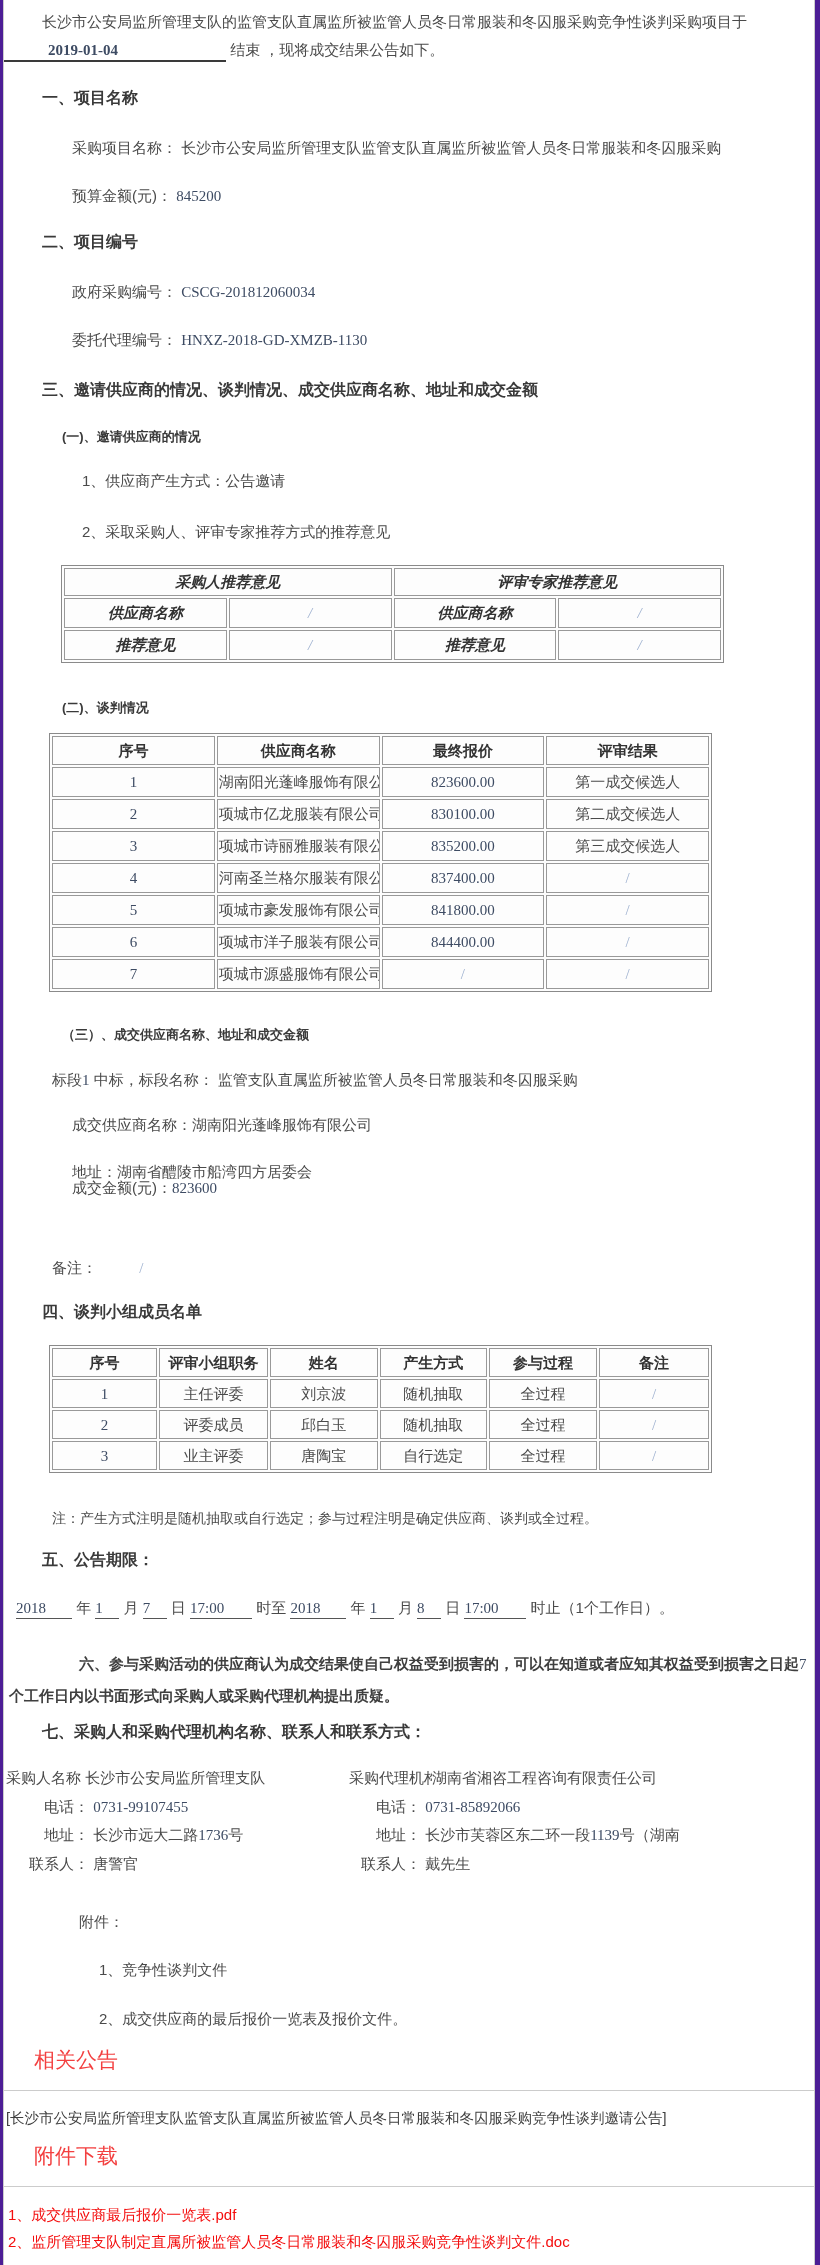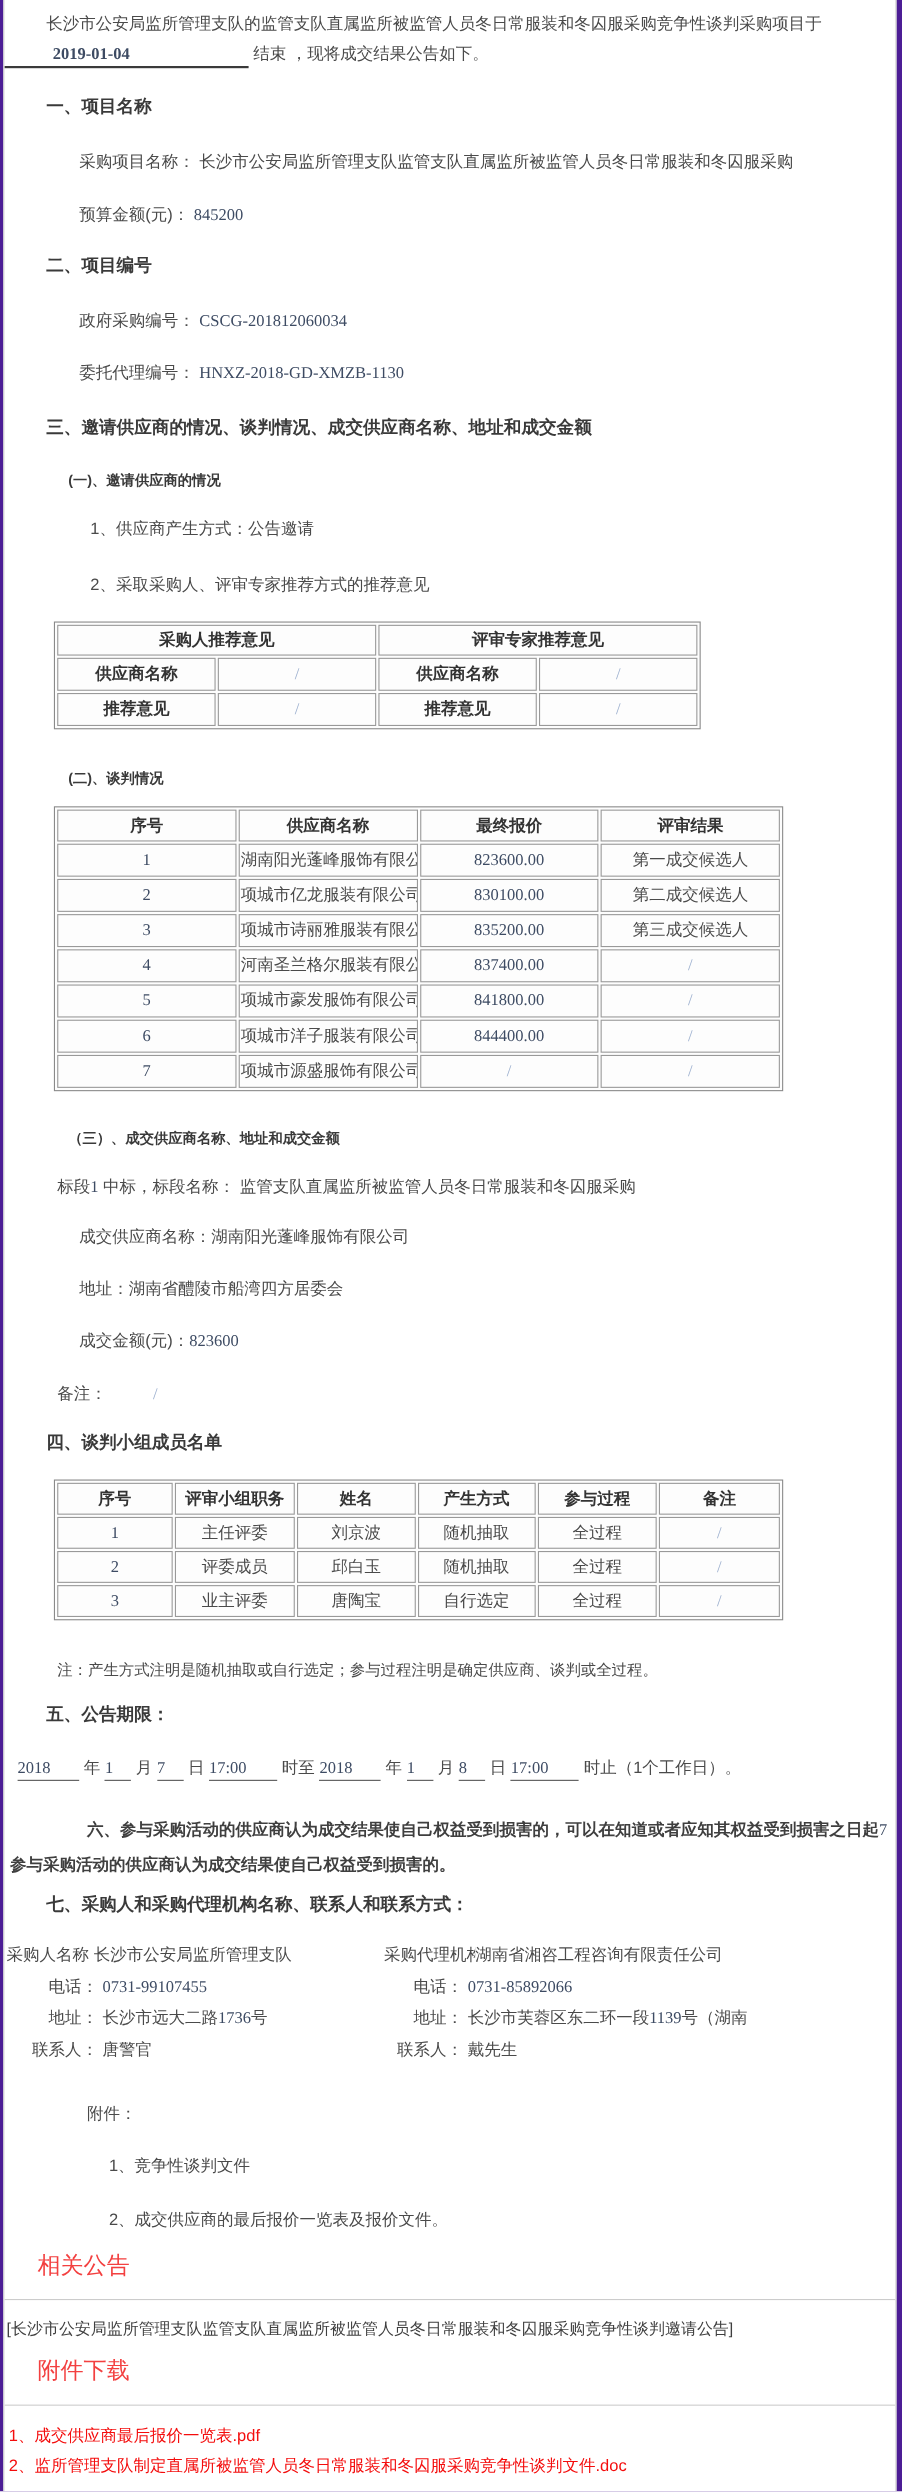--- a/index.html
+++ b/index.html
@@ -58,21 +58,21 @@
     <div class="b" style="top:330px;left:68px;">
       <span class="lbl">委托代理编号：</span>
       <span class="num">HNXZ-2018-GD-XMZB-1130</span>
     </div>
 
     <div class="b h1" style="top:380px;left:38px;">三、邀请供应商的情况、谈判情况、成交供应商名称、地址和成交金额</div>
     <div class="b h2" style="top:427px;left:58px;">(一)、邀请供应商的情况</div>
     <div class="b" style="top:471px;left:78px;">1、供应商产生方式：公告邀请</div>
     <div class="b" style="top:522px;left:78px;">2、采取采购人、评审专家推荐方式的推荐意见</div>
 
-    <table class="b" style="top:565px;left:45px;width:588px;">
+    <table class="b" style="top:565px;left:57px;width:663px;font-style:italic;">
       <colgroup>
           <col style="width:25%">
           <col style="width:25%">
           <col style="width:25%">
           <col style="width:25%">
         </colgroup>
       <tbody>
           <tr>
         <td class="hd" colspan="2" style="height:26px;">采购人推荐意见</td>
         <td class="hd" colspan="2" style="height:26px;">评审专家推荐意见</td>
@@ -157,21 +157,21 @@
     <div class="b" style="top:1070px;left:48px;">
       <span>标段</span><span class="num">1</span><span> 中标，标段名称：</span>
       <span>监管支队直属监所被监管人员冬日常服装和冬囚服采购</span>
     </div>
     <div class="b" style="top:1115px;left:68px;">
       <span class="lbl">成交供应商名称：</span><span>湖南阳光蓬峰服饰有限公司</span>
     </div>
     <div class="b" style="top:1162px;left:68px;">
       <span class="lbl">地址：</span><span>湖南省醴陵市船湾四方居委会</span>
     </div>
-    <div class="b" style="top:1210px;left:68px;text-align:center;">
+    <div class="b" style="top:1178px;left:68px;text-align:center;">
       <span class="lbl">成交金额(元)：</span><span class="num">823600</span>
     </div>
     <div class="b" style="top:1258px;left:48px;">
       <span class="lbl">备注：</span>
       <span class="v-auto slash" style="margin-left:38px;">/</span>
     </div>
 
     <div class="b h1" style="top:1302px;left:38px;">四、谈判小组成员名单</div>
 
     <table class="b" style="top:1345px;left:45px;width:663px;">
@@ -235,21 +235,21 @@
       <span>年</span>
       <span class="blank num" style="width:24px;">1</span>
       <span>月</span>
       <span class="blank num" style="width:24px;">8</span>
       <span>日</span>
       <span class="blank num" style="width:62px;">17:00</span>
       <span>时止（1个工作日）。</span>
     </div>
 
     <div class="b" style="top:1648px;left:5px;width:800px;white-space:normal;text-indent:70px;line-height:32px;font-weight:bold;color:#3f3f3f;">
-      <span>六、参与采购活动的供应商认为成交结果使自己权益受到损害的，可以在知道或者应知其权益受到损害之日起</span><span class="num" style="font-weight:normal;">7</span><span>参与采购活动的供应商认为成交结果使自己权益受到损害的。</span>
+      <span>六、参与采购活动的供应商认为成交结果使自己权益受到损害的，可以在知道或者应知其权益受到损害之日起</span><span class="num" style="font-weight:normal;">7</span><span>个工作日内以书面形式向采购人或采购代理机构提出质疑。</span>
     </div>
 
     <div class="b h1" style="top:1722px;left:38px;">七、采购人和采购代理机构名称、联系人和联系方式：</div>
 
     <div class="b" style="top:1768px;left:2px;">
       <span>采购人名称</span>
       <span>长沙市公安局监所管理支队</span>
     </div>
     <div class="b" style="top:1768px;left:345px;">
       <span class="clip-label">采购代理机构</span><span>湖南省湘咨工程咨询有限责任公司</span>

